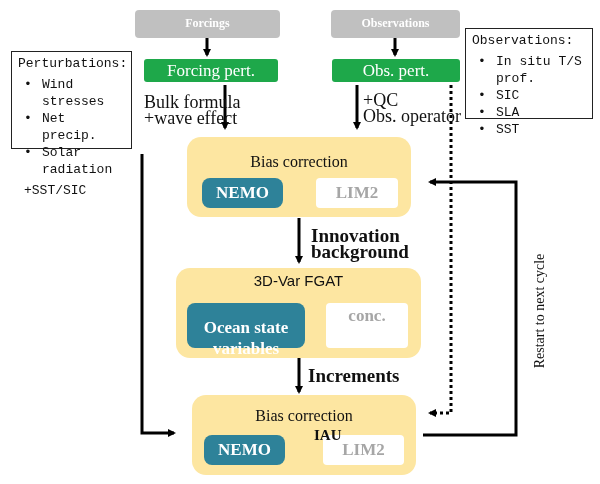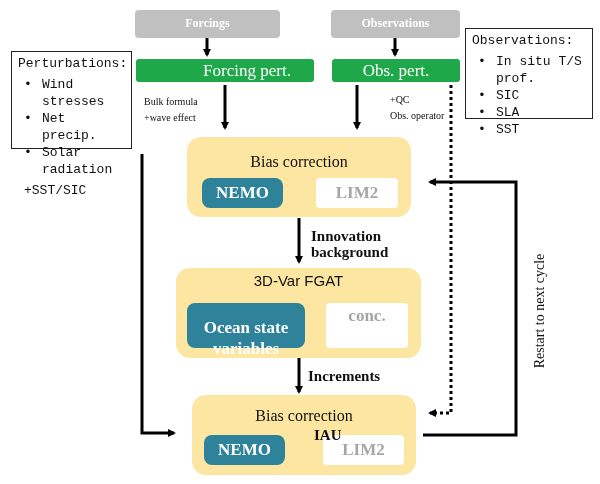--- a/index.html
+++ b/index.html
@@ -14,22 +14,22 @@
               padding:3px 6px; box-sizing:border-box;font-family:Liberation Mono, monospace; }
   .note-box ul { margin:4px; padding:0; list-style:none; }
   .note-box li { position:relative; padding-left:20px; }
   .note-box li::before { content:"•"; position:absolute; left:2px; }
   .yellow { background:#fde6a1; border-radius:14px; }
   .yt { text-align:center; font-size:16px; }
   .teal { background:#2e8299; color:#fff; font-weight:bold; border-radius:8px;
           text-align:center; font-size:17px; }
   .whitebox { background:#fff; color:#a6a6a6; font-weight:bold; border-radius:4px;
               text-align:center; font-size:17px; }
-  .lbl { font-size:10px; line-height:16px; }
-  .blbl { font-size:15px; line-height:16px; font-weight:bold; }
+  .lbl { font-size:18px; line-height:16px; }
+  .blbl { font-size:19px; line-height:16px; font-weight:bold; }
   svg.lines { position:absolute; left:0; top:0; }
 </style>
 </head>
 <body>
 
 <svg class="lines" width="600" height="484">
   <defs>
     <marker id="ah" markerWidth="8" markerHeight="8" refX="6" refY="4" orient="auto" markerUnits="userSpaceOnUse">
       <path d="M0,0 L8,4 L0,8 z" fill="#000"></path>
     </marker>
@@ -50,21 +50,21 @@
     <path d="M283,193 L290,189 L290,197 z"></path>
     <path d="M312,193 L305,189 L305,197 z"></path>
     <path d="M283,452 L290,448 L290,456 z"></path>
     <path d="M322,452 L315,448 L315,456 z"></path>
   </g>
   <polyline points="451,85 451,413 430,413" stroke="#000" stroke-width="3" stroke-dasharray="3,3" fill="none" marker-end="url(#ah)"></polyline>
 </svg>
 
 <div class="abs gray-box" style="left:135px;top:10px;width:145px;height:28px;">Forcings</div>
 <div class="abs gray-box" style="left:331px;top:10px;width:129px;height:28px;">Observations</div>
-<div class="abs green-box" style="left:136px;top:59px;width:134px;height:23px;padding-left:44px;">Forcing pert.</div>
+<div class="abs green-box" style="left:144px;top:59px;width:134px;height:23px;">Forcing pert.</div>
 <div class="abs green-box" style="left:332px;top:59px;width:128px;height:23px;">Obs. pert.</div>
 
 <div class="abs note-box" style="left:11px;top:51px;width:121px;height:98px;">
   <div>Perturbations:</div>
   <ul>
     <li>Wind stresses</li>
     <li>Net precip.</li>
     <li>Solar radiation</li>
   </ul>
   <div style="padding-left:6px;">+SST/SIC</div>
@@ -77,21 +77,21 @@
     <li>SIC</li>
     <li>SLA</li>
     <li>SST</li>
   </ul>
 </div>
 
 <div class="abs lbl" style="left:144px;top:94px;">
   <div>Bulk formula</div>
   <div>+wave effect</div>
 </div>
-<div class="abs lbl" style="left:363px;top:92px;margin-left:27px;">
+<div class="abs lbl" style="left:363px;top:92px;">
   <div>+QC</div>
   <div>Obs. operator</div>
 </div>
 <div class="abs blbl" style="left:311px;top:228px;">
   <div>Innovation</div>
   <div>background</div>
 </div>
 <div class="abs blbl" style="left:308px;top:368px;">Increments</div>
 
 <div class="abs yellow" style="left:187px;top:137px;width:224px;height:80px;">

